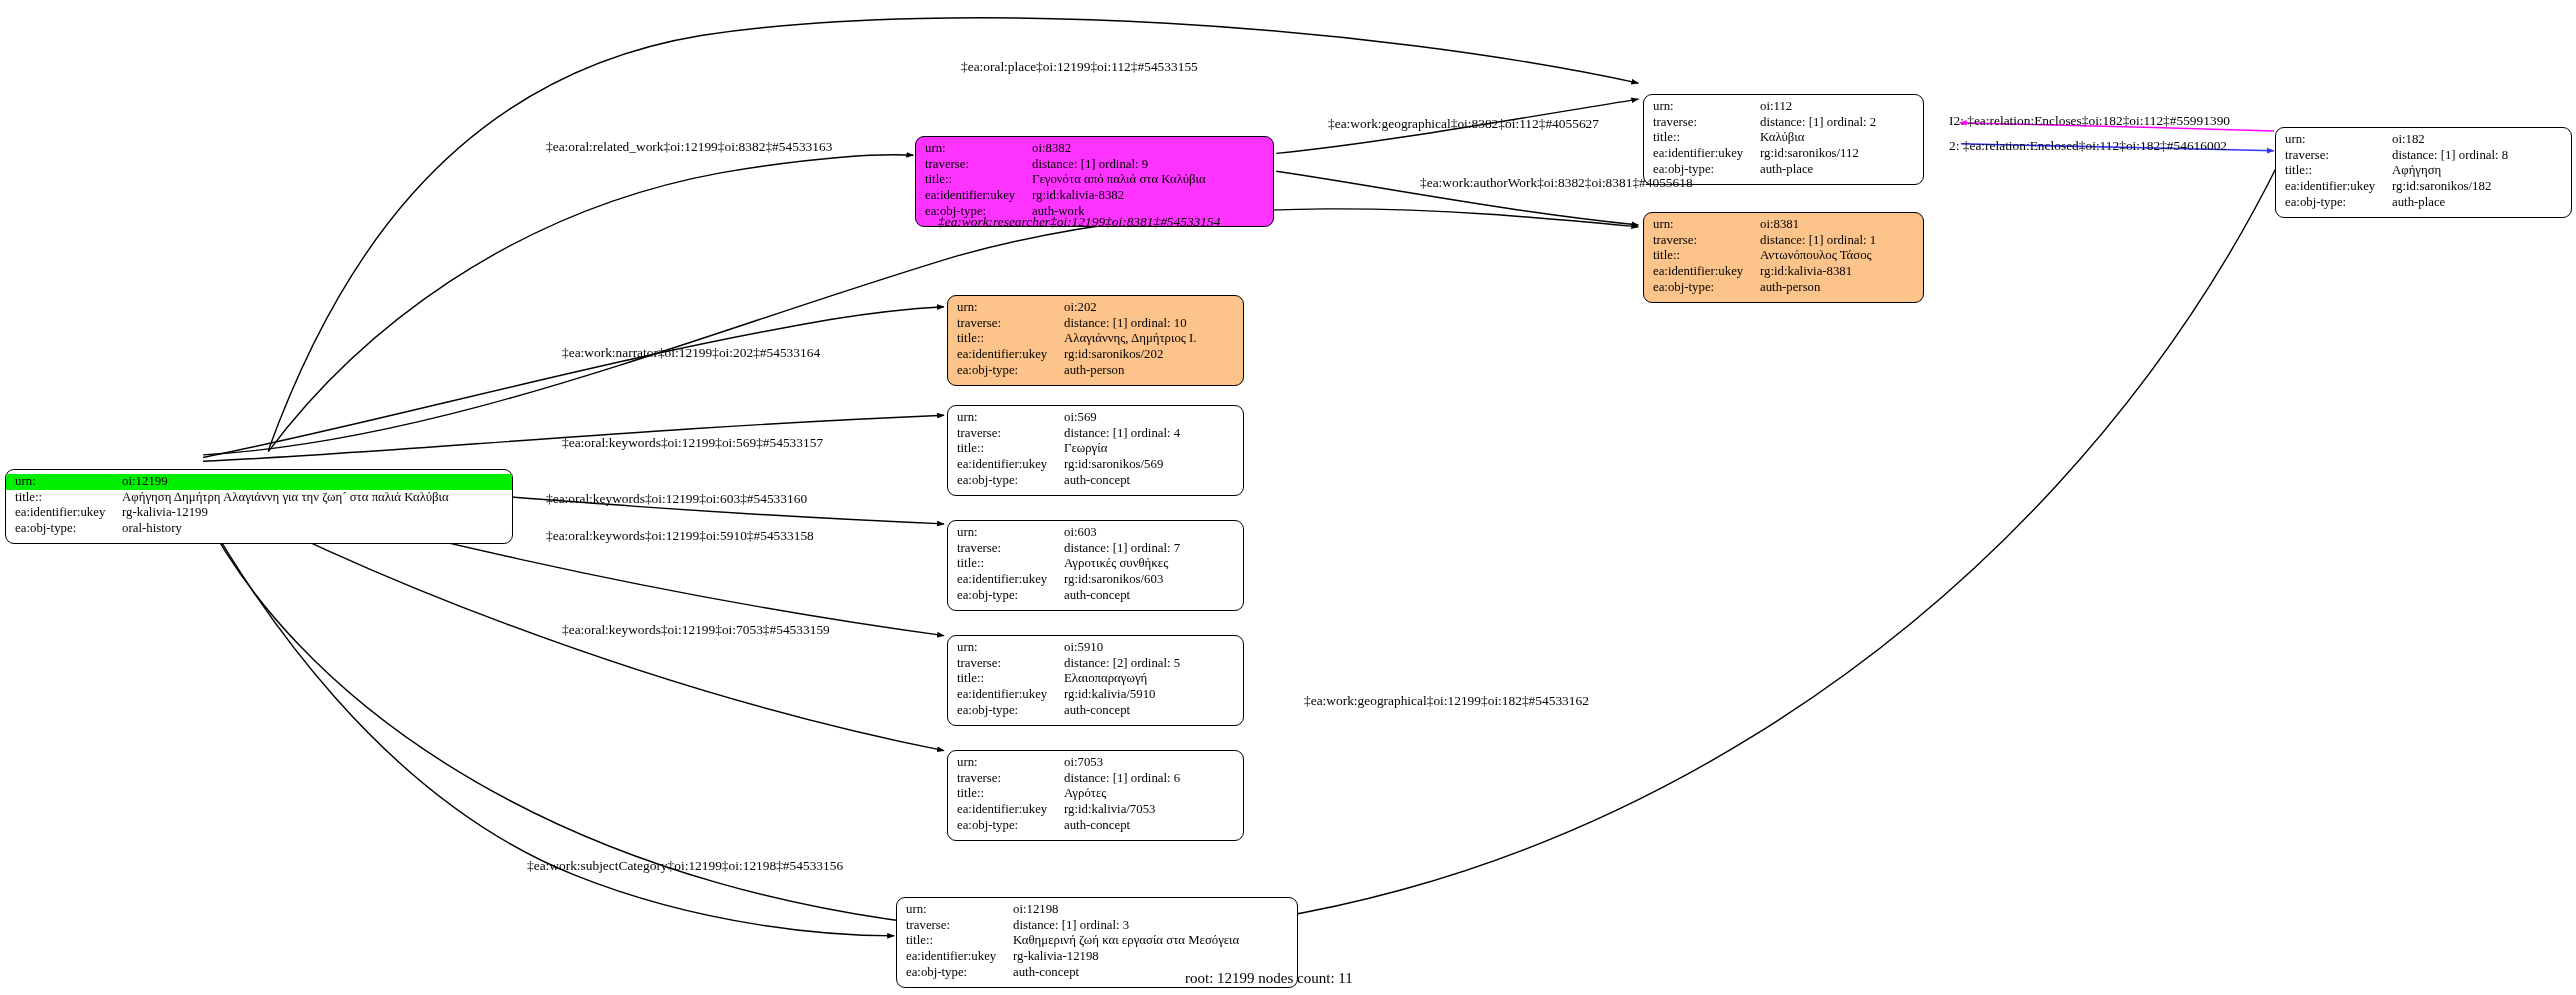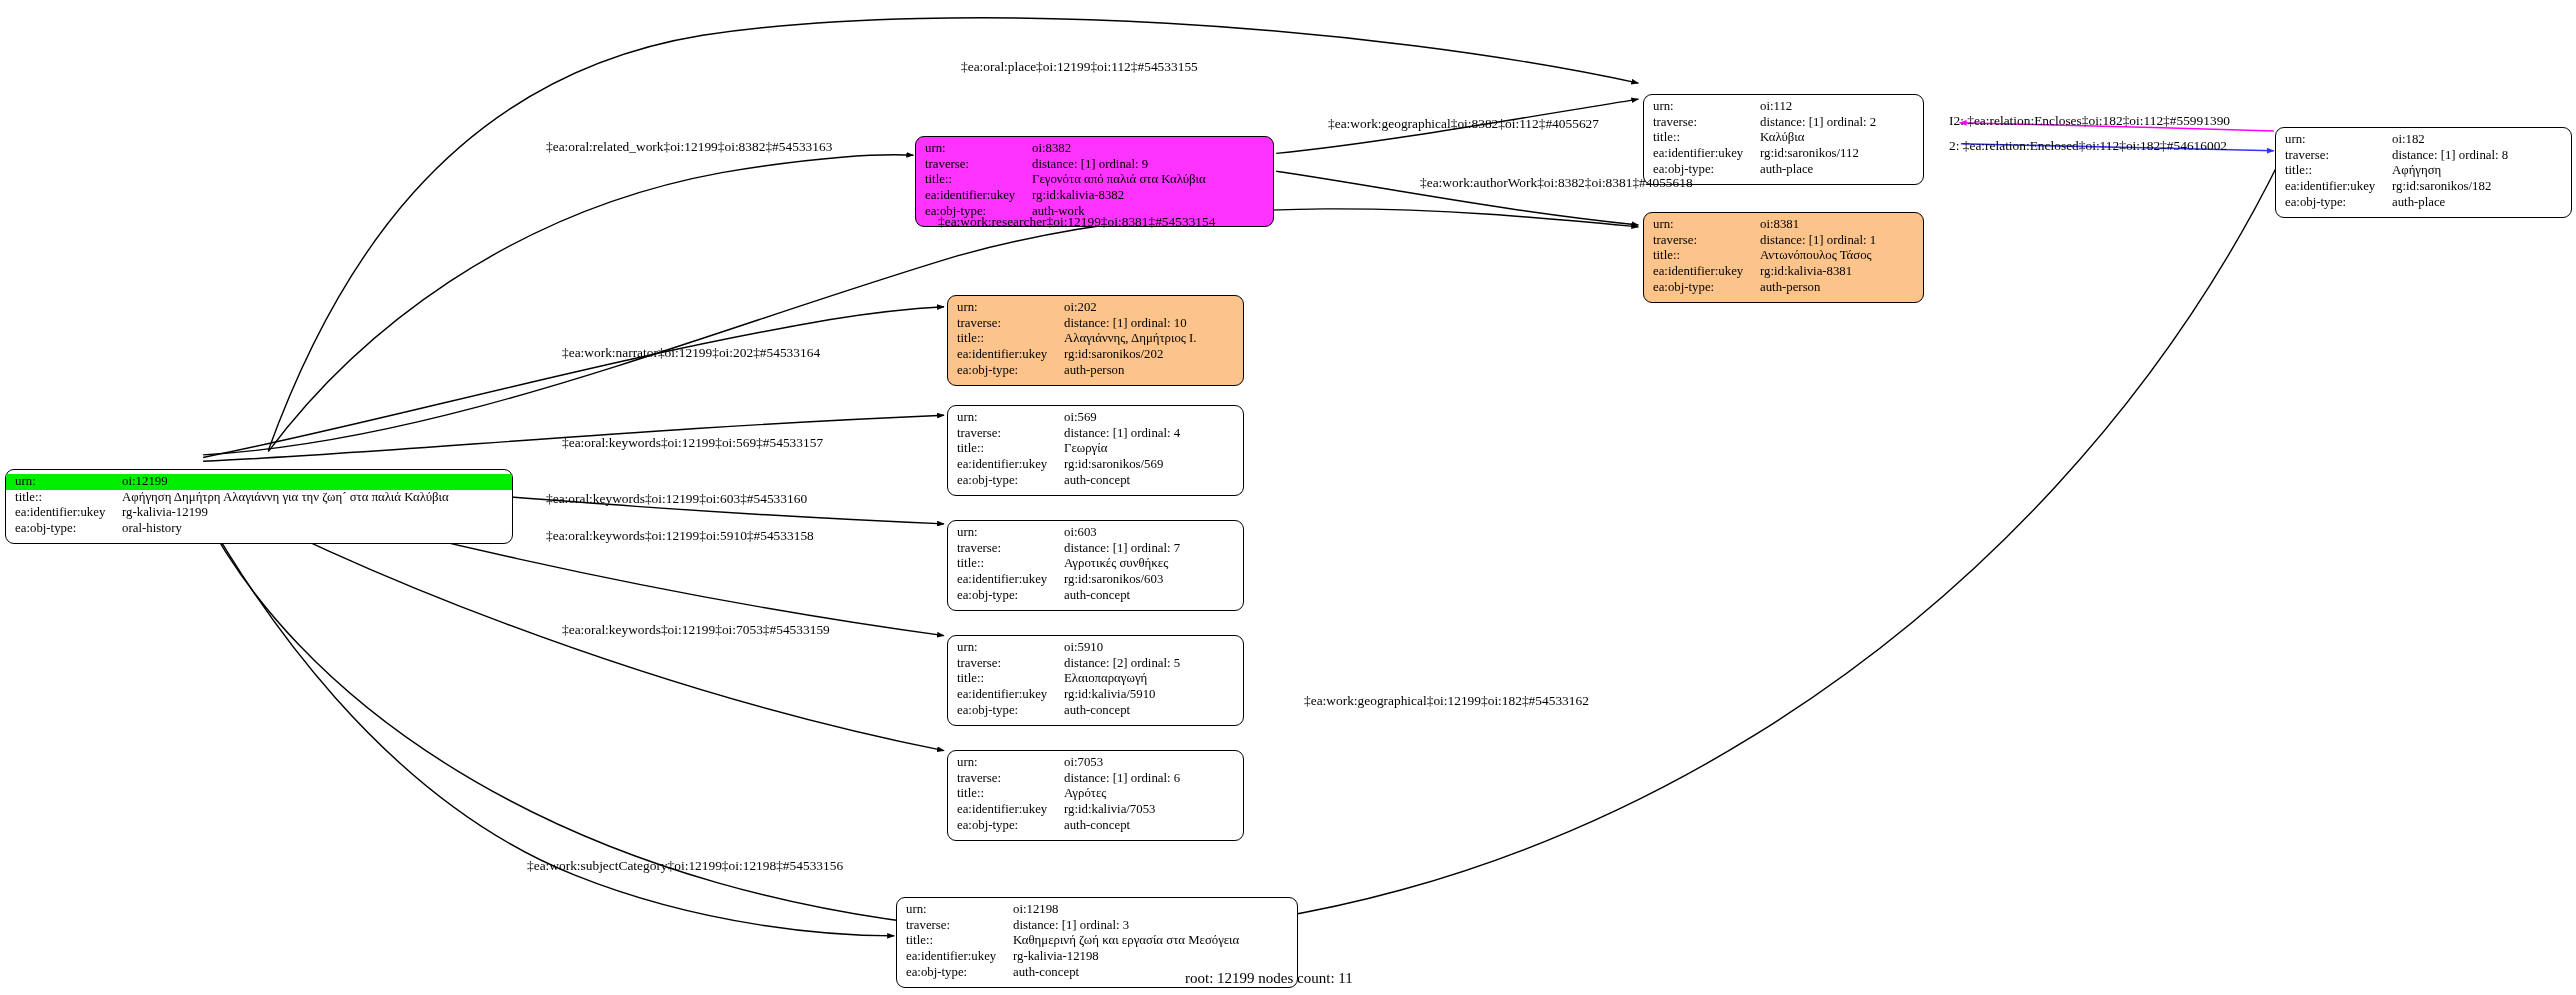--- a/index.html
+++ b/index.html
@@ -396,21 +396,21 @@
   </div>
 
   <div class="edge-label" style="left:961px;top:12px;margin-top:48px;">‡ea:oral:place‡oi:12199‡oi:112‡#54533155</div>
 
   <div class="edge-label" style="left:546px;top:140px;">‡ea:oral:related_work‡oi:12199‡oi:8382‡#54533163</div>
 
   <div class="edge-label" style="left:1316px;top:117px;margin-left:12px;">‡ea:work:geographical‡oi:8382‡oi:112‡#4055627</div>
 
   <div class="edge-label" style="left:1376px;top:176px;margin-left:44px;">‡ea:work:authorWork‡oi:8382‡oi:8381‡#4055618</div>
 
-  <div class="edge-label" style="left:938px;top:215px;">‡ea:work:researcher‡oi:12199‡oi:8381‡#54533154</div>
+  <div class="edge-label" style="left:938px;top:215px;font-style:italic;">‡ea:work:researcher‡oi:12199‡oi:8381‡#54533154</div>
 
   <div class="edge-label" style="left:1949px;top:114px;">I2: ‡ea:relation:Encloses‡oi:182‡oi:112‡#55991390</div>
 
   <div class="edge-label" style="left:1949px;top:139px;">2: ‡ea:relation:Enclosed‡oi:112‡oi:182‡#54616002</div>
 
   <div class="edge-label" style="left:562px;top:346px;">‡ea:work:narrator‡oi:12199‡oi:202‡#54533164</div>
 
   <div class="edge-label" style="left:562px;top:436px;text-align:right;">‡ea:oral:keywords‡oi:12199‡oi:569‡#54533157</div>
 
   <div class="edge-label" style="left:546px;top:492px;">‡ea:oral:keywords‡oi:12199‡oi:603‡#54533160</div>

